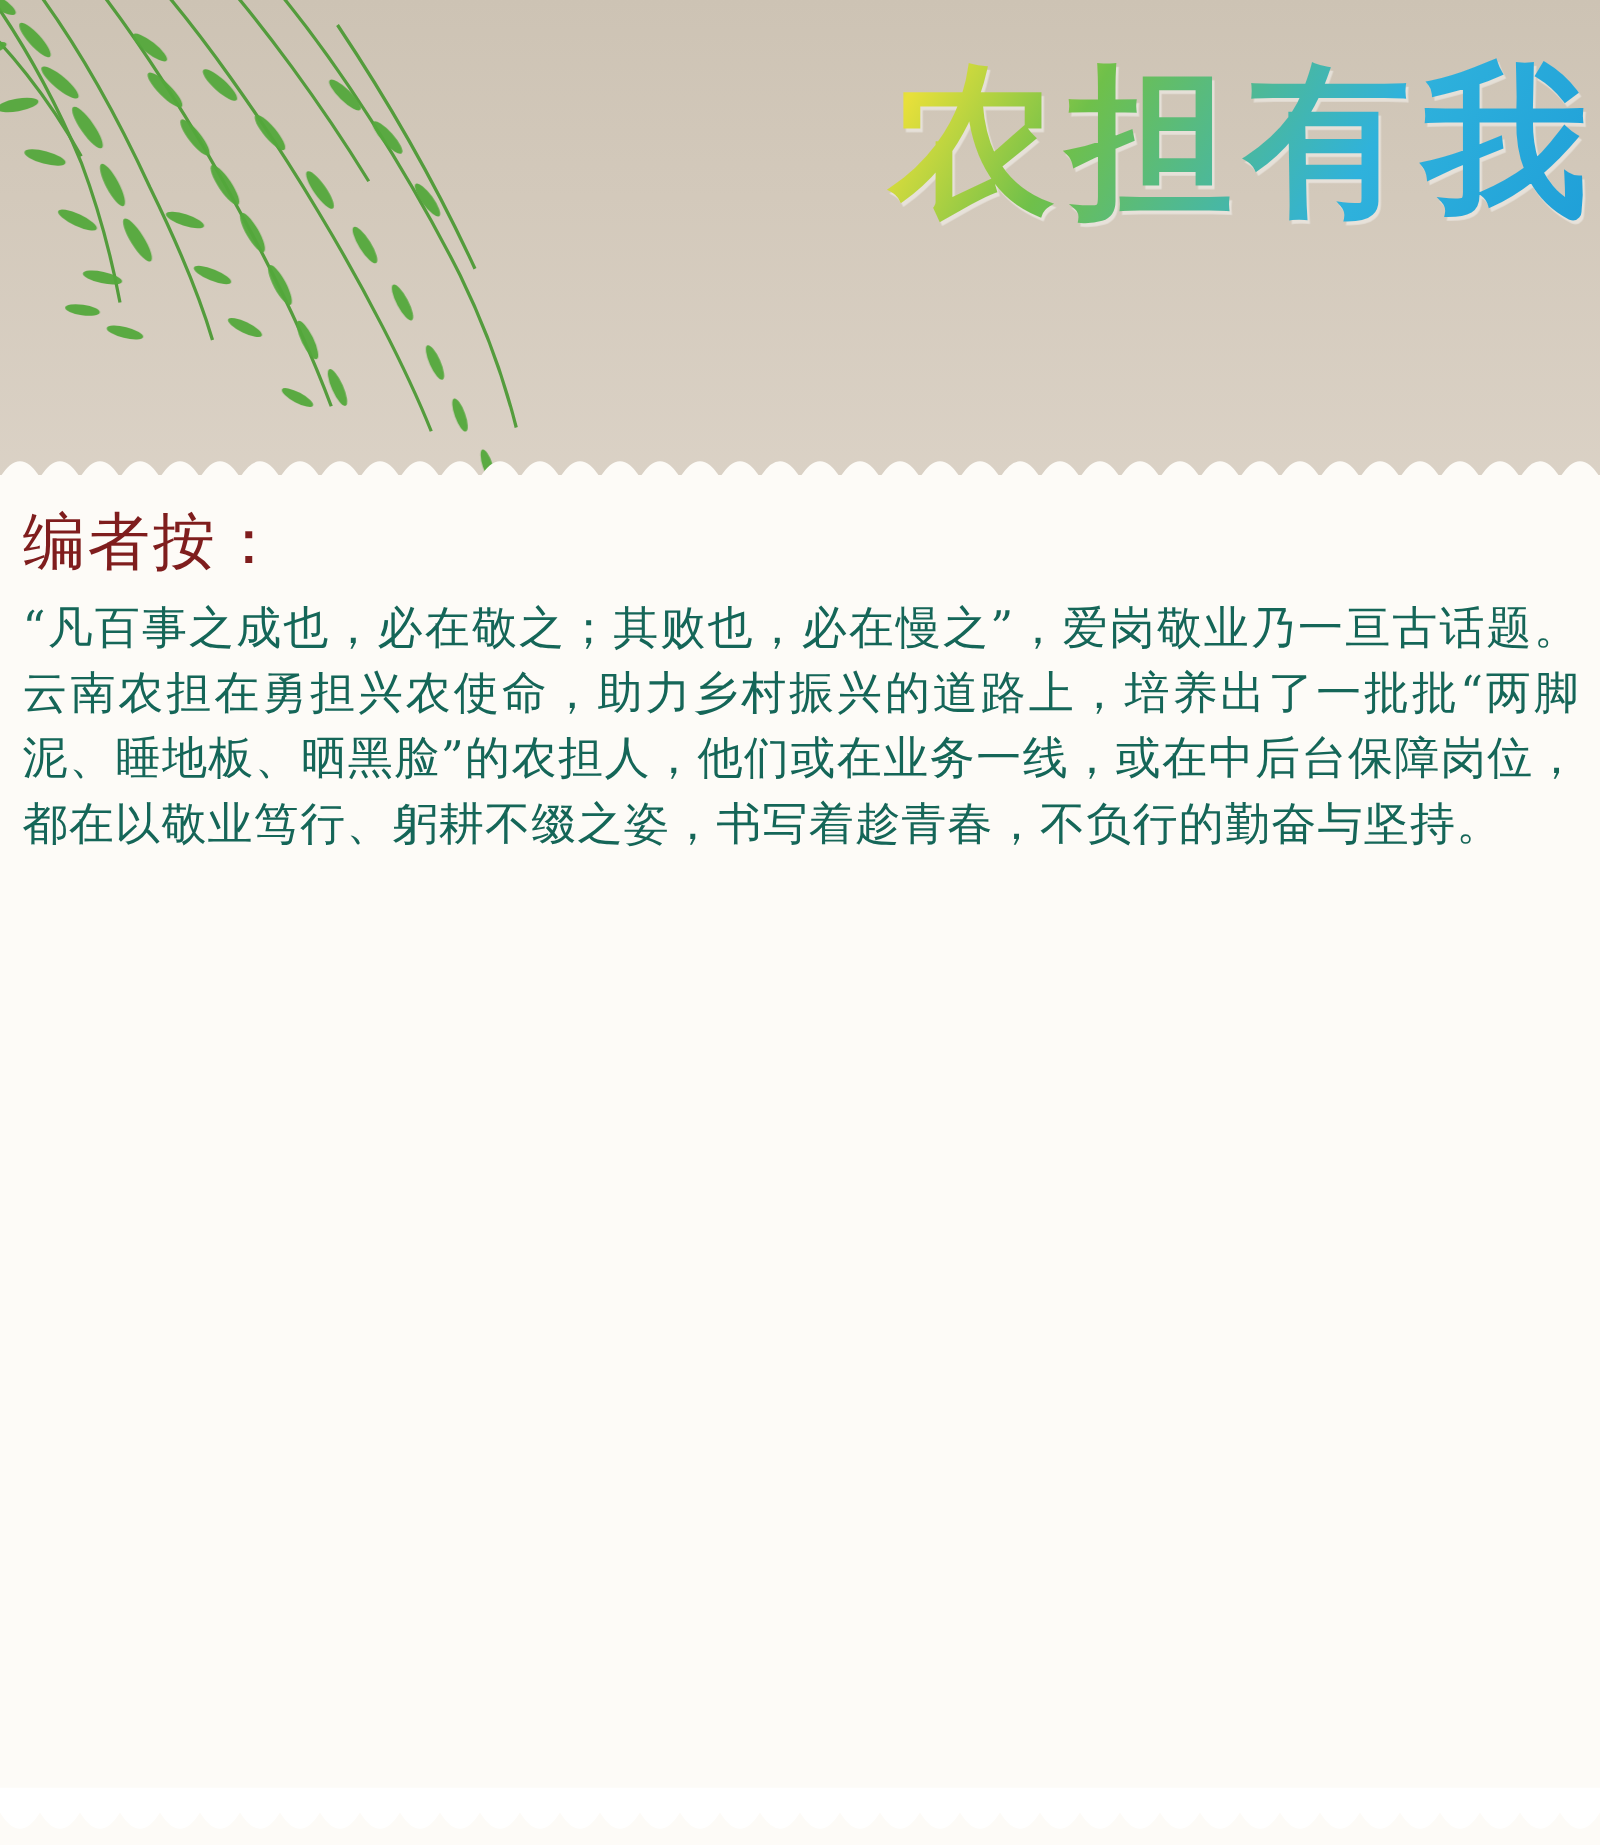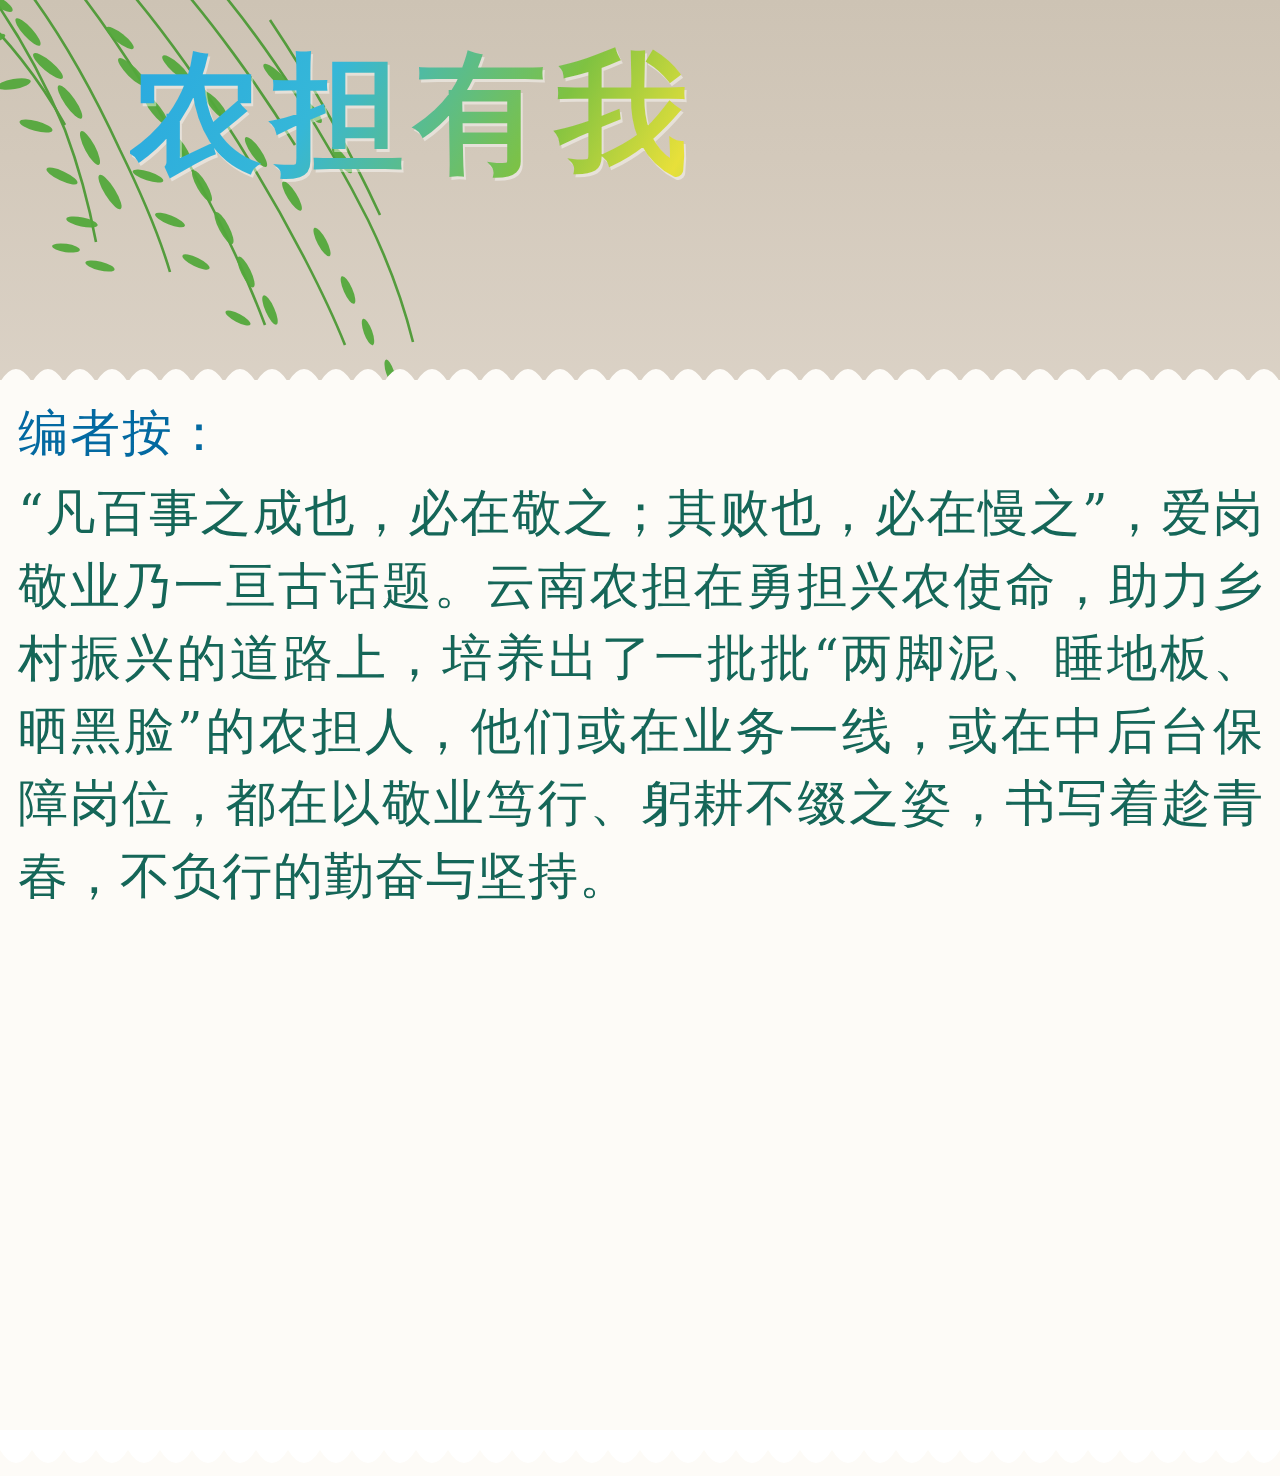--- a/index.html
+++ b/index.html
@@ -46,21 +46,21 @@
     height: 470px;
     pointer-events: none;
   }
 
   
   .title-block {
     position: absolute;
     left: 0;
     top: 40px;
     width: 1280px;
-    text-align: left;
+    text-align: right;
   }
   .title-line {
     font-family: "DejaVu Sans", "Liberation Sans", sans-serif;
     font-weight: bold;
     letter-spacing: 10px;
     line-height: 1.12;
     background-image: linear-gradient(120deg, #2aa9e0 0%, #35b7d8 18%, #7fc241 38%, #e8e03a 50%, #6fc04a 62%, #2fb2dc 82%, #1e9ed8 100%);
     -webkit-background-clip: text;
     background-clip: text;
     color: transparent;
@@ -107,28 +107,28 @@
   }
   .body-content {
     position: absolute;
     left: 18px;
     top: 20px;
     width: 1246px;
   }
   .lead-label {
     font-family: "DejaVu Serif", "Liberation Serif", serif;
     font-size: 50px;
-    color: #0369a1;
+    color: #7f1d1d;
     letter-spacing: 2px;
     margin: 0 0 10px 0;
     font-weight: 500;
   }
   .paragraph {
     font-family: "DejaVu Serif", "Liberation Serif", serif;
-    font-size: 50px;
+    font-size: 36px;
     line-height: 1.45;
     color: #156658;
     margin: 0;
     text-align: justify;
     text-indent: 0;
     letter-spacing: 1px;
     font-weight: 500;
   }
 </style>
 </head>

